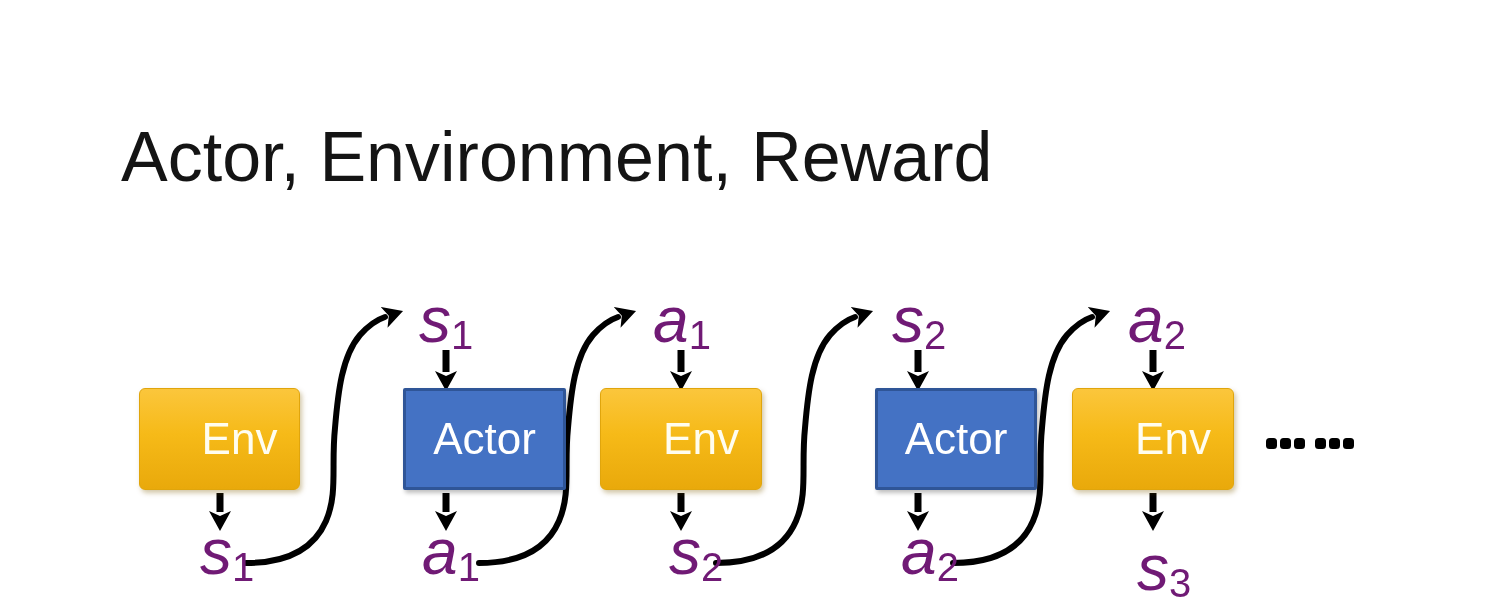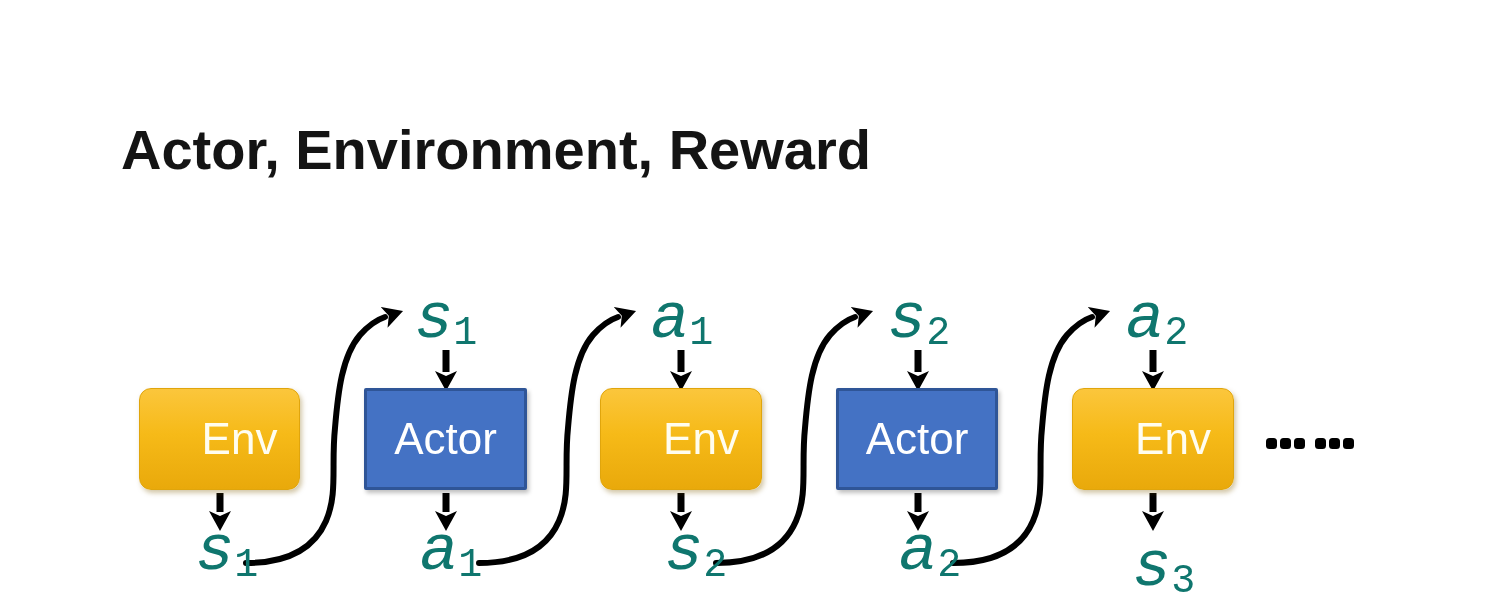--- a/index.html
+++ b/index.html
@@ -8,66 +8,67 @@
     background:#ffffff;
     position:relative;
     overflow:hidden;
     font-family:"Liberation Sans", sans-serif;
   }
 
   
   .slide-title {
     position:absolute;
     left:121px; top:122px;
-    font-size:56px;
-    font-weight:700;
+    font-size:70px;
+    font-weight:400;
     color:#141414;
     white-space:nowrap;
     line-height:1;
   }
 
   
   .box {
     position:absolute;
     display:flex;
     align-items:center;
     justify-content:center;
     font-size:44px;
     line-height:1;
     box-sizing:border-box;
   }
   .env {
     background:linear-gradient(180deg, #FBC63C 0%, #F6BA18 45%, #E9A90B 100%);
     border:1px solid #E0A50C;
-    border-radius:12px;
+    border-radius:6px;
     color:#FFFDF0;
     box-shadow:2px 3px 5px rgba(125,92,0,0.35);
     padding-left:40px;
   }
   .actor {
     background:#4472C4;
     border:3px solid #2F5597;
     border-radius:2px;
     color:#ffffff;
     box-shadow:2px 3px 4px rgba(0,0,0,0.25);
+    margin-left:39px;
   }
   .b1 { left:139px; top:388px; width:161px; height:102px; }
   .b2 { left:364px; top:388px; width:163px; height:102px; }
   .b3 { left:600px; top:388px; width:162px; height:102px; }
   .b4 { left:836px; top:388px; width:162px; height:102px; }
   .b5 { left:1072px; top:388px; width:162px; height:102px; }
 
   
   .mlabel {
     position:absolute;
     transform:translateX(-50%);
-    font-family:Liberation Mono, monospace;
+    font-family:Liberation Sans, sans-serif;
     font-size:64px;
     line-height:1;
-    color:#0f766e;
+    color:#701a75;
     white-space:nowrap;
   }
   .mlabel .base { font-style:italic; }
   .mlabel sub {
     font-size:40px;
     line-height:0;
     vertical-align:-0.18em;
     font-style:normal;
   }
   .tl1 { left:446px;  top:288px; }

